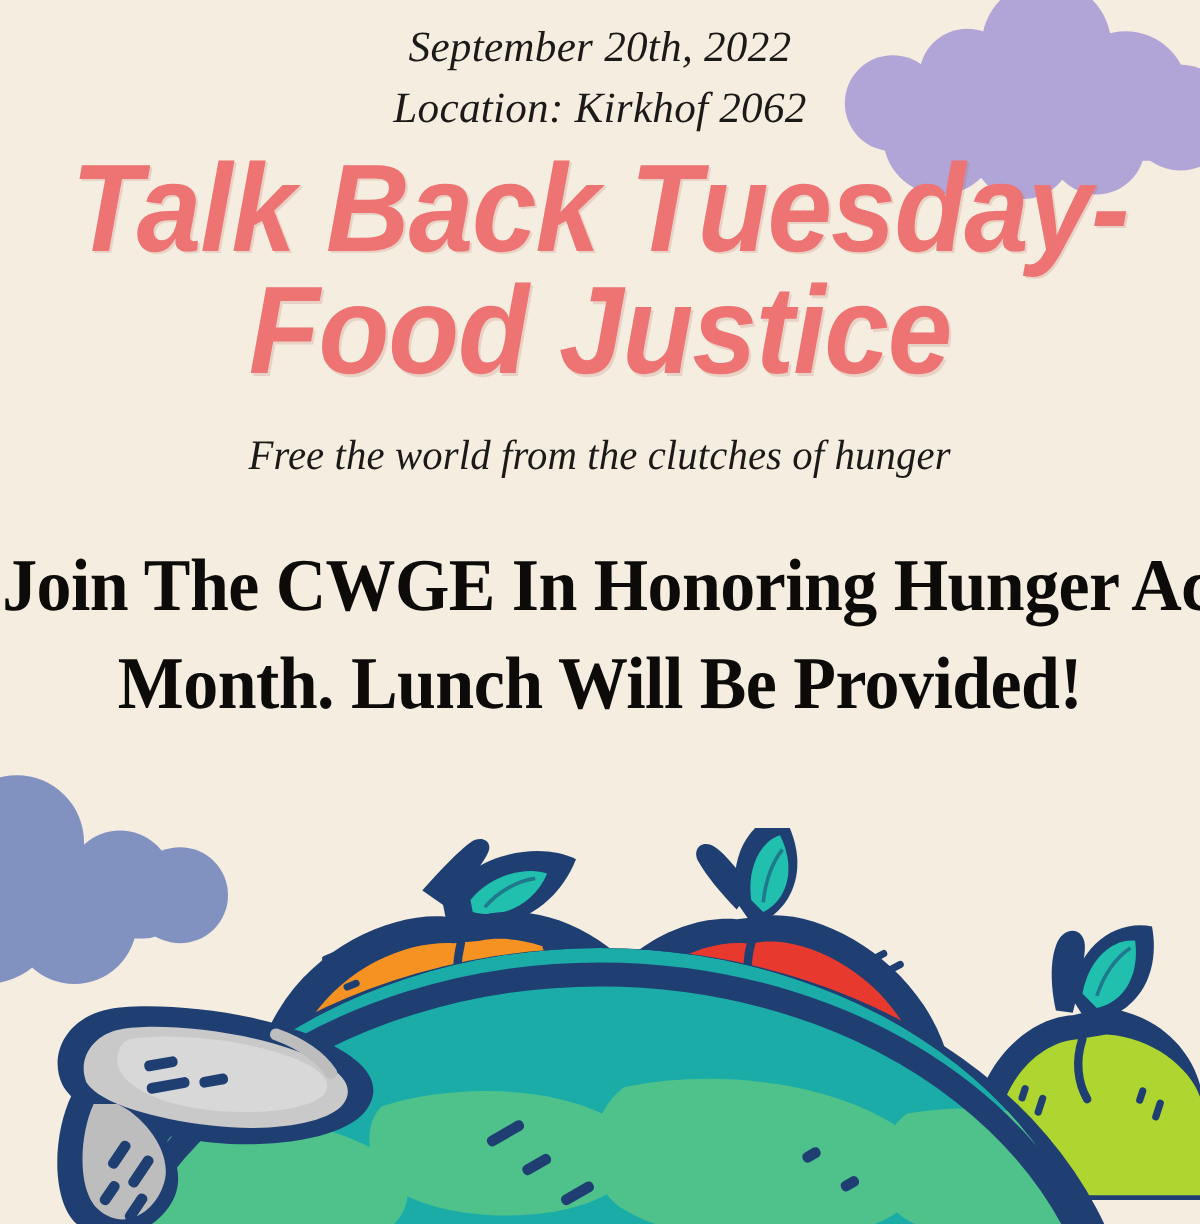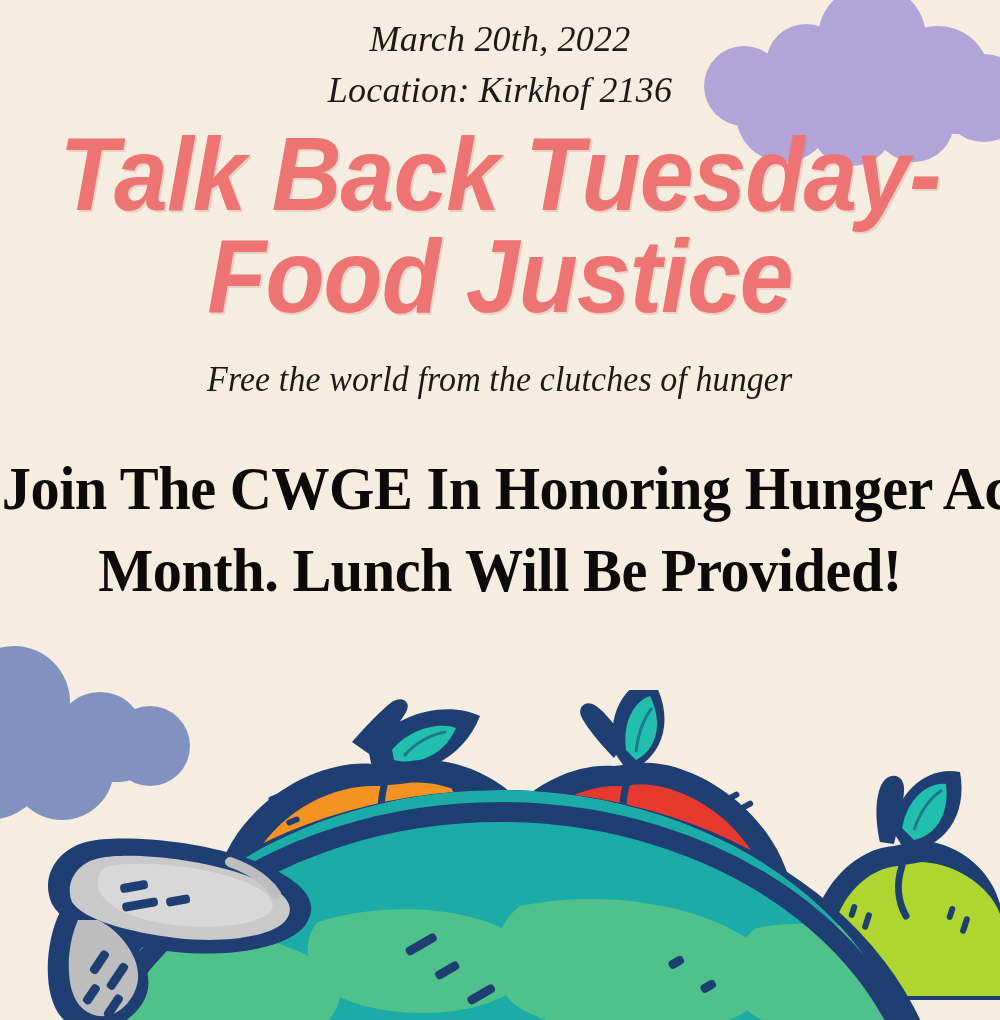--- a/index.html
+++ b/index.html
@@ -118,22 +118,22 @@
       <circle cx="108" cy="128" r="52"></circle>
       <circle cx="146" cy="96" r="44"></circle>
       <circle cx="196" cy="106" r="40"></circle>
       <rect x="8" y="70" width="190" height="72" rx="32"></rect>
     </g>
   </svg>
 
   <div id="text-layer">
 
     <div id="event-meta">
-      <div>March 20th, 2022</div>
-      <div>Location: Kirkhof 2136</div>
+      <div>September 20th, 2022</div>
+      <div>Location: Kirkhof 2062</div>
     </div>
 
     <h1 id="headline">
       <span class="hl-line">Talk Back Tuesday-</span>
       <span class="hl-line">Food Justice</span>
     </h1>
 
     <div id="tagline">Free the world from the clutches of hunger</div>
 
     <div id="body-copy">

